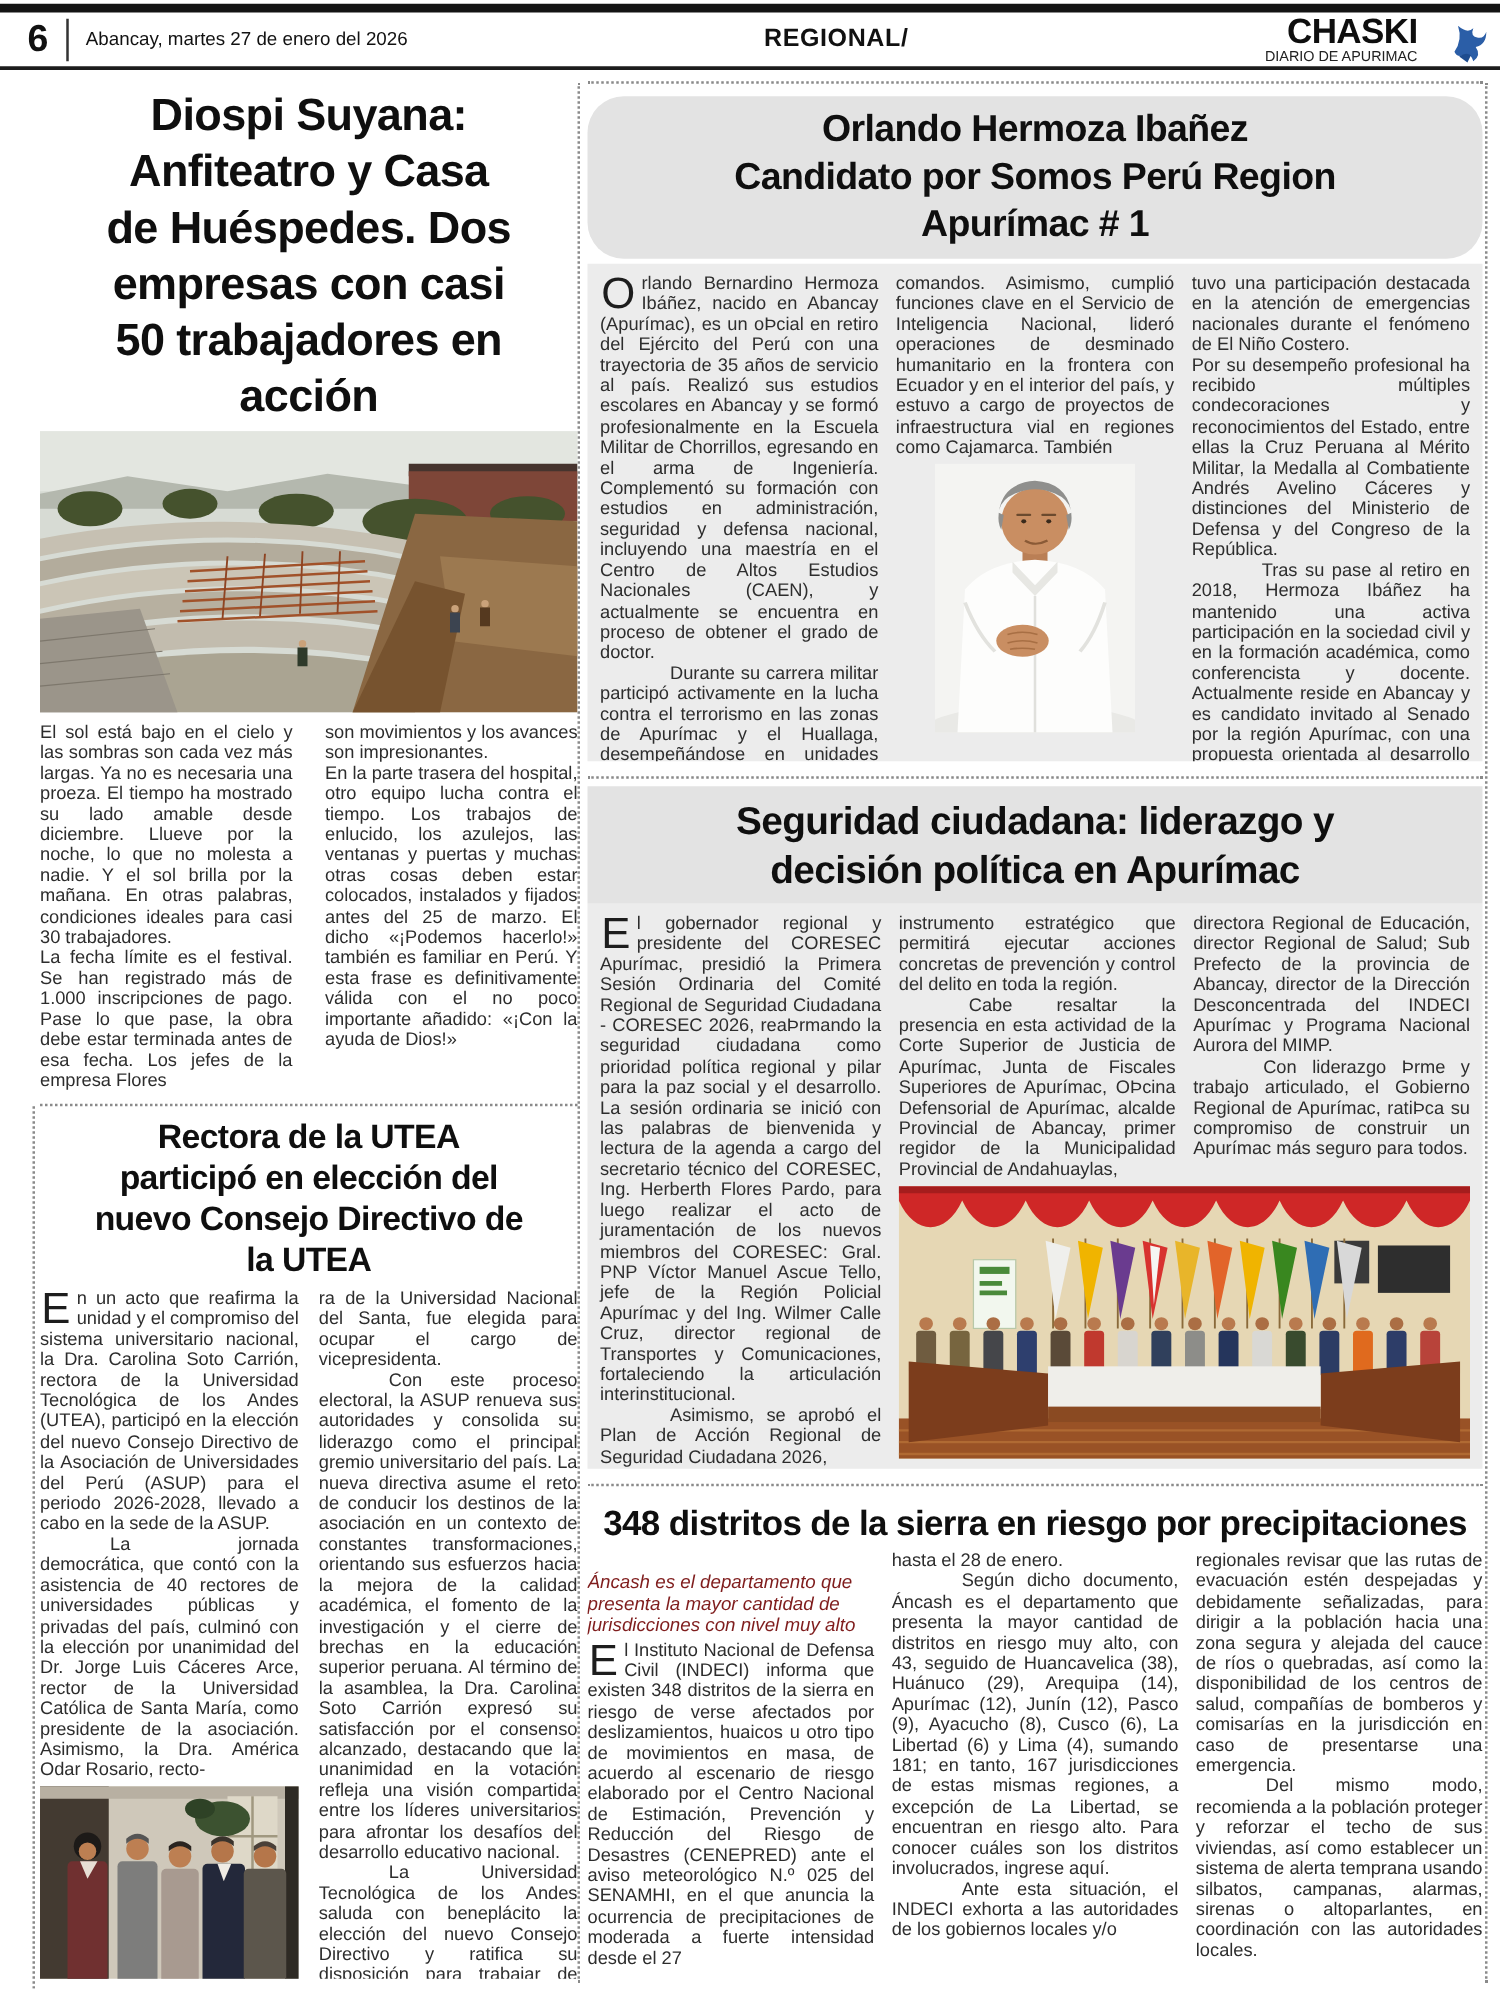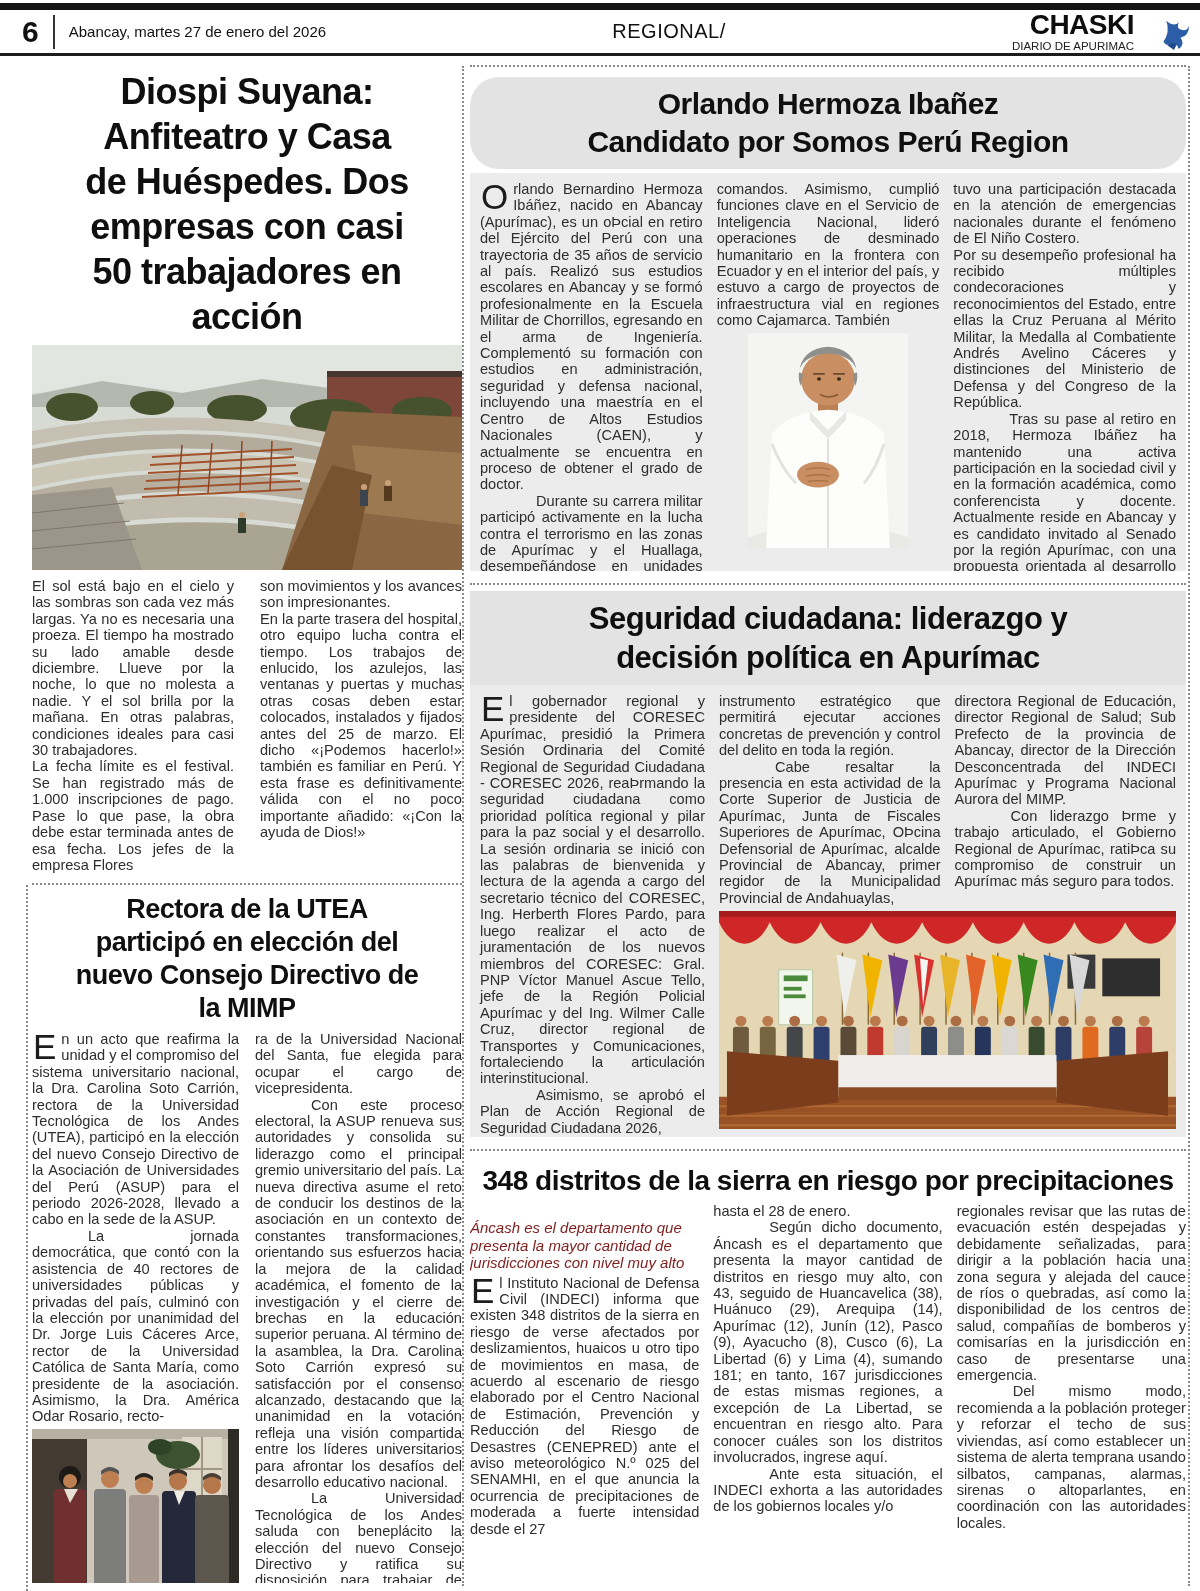--- a/index.html
+++ b/index.html
@@ -4,21 +4,21 @@
 <style>
   html,body{margin:0;padding:0;background:#fff;}
   .page{position:relative;width:1200px;height:1591px;background:#ffffff;overflow:hidden;
         font-family:"Liberation Sans","DejaVu Sans",sans-serif;color:#2e2e2e;}
   .topbar{position:absolute;top:3px;left:0;width:1200px;height:7px;background:#141414;}
   .masthead{position:absolute;top:10px;left:0;width:1200px;height:46px;border-bottom:3px solid #1c1c1c;
             display:flex;align-items:center;box-sizing:border-box;}
   .pageno{font-size:30px;font-weight:bold;color:#111;margin-left:22px;line-height:1;}
   .mast-sep{width:2px;height:34px;background:#333;margin:0 14px;}
   .mast-date{font-size:15px;color:#111;}
-  .mast-section{flex:1;text-align:center;font-size:20px;font-weight:normal;color:#111;letter-spacing:.5px;}
+  .mast-section{flex:1;text-align:center;font-size:20px;font-weight:bold;color:#111;letter-spacing:.5px;}
   .mast-brand{text-align:right;margin-right:18px;line-height:1;}
   .brand-name{font-size:28px;font-weight:bold;letter-spacing:-.5px;color:#0e0e0e;}
   .brand-sub{font-size:11.5px;color:#222;margin-top:2px;}
   .brand-bird{width:34px;height:40px;margin:0 10px 0 4px;}
 
   .vrule{position:absolute;border-left:2px dotted #8a8a8a;}
   .hrule{border-top:2px dotted #8a8a8a;}
 
   .left-block{position:absolute;left:32px;top:65px;width:430px;}
   .right-block{position:absolute;left:470px;top:65px;width:716px;border-top:2px dotted #8a8a8a;}
@@ -155,21 +155,21 @@
         <p class="jp">En la parte trasera del hospital, otro equipo lucha contra el tiempo. Los trabajos de enlucido, los azulejos, las ventanas y puertas y muchas otras cosas deben estar colocados, instalados y fijados antes del 25 de marzo. El dicho «¡Podemos hacerlo!» también es familiar en Perú. Y esta frase es definitivamente válida con el no poco importante añadido: «¡Con la ayuda de Dios!»</p>
       </div>
     </div>
 
     <div class="hrule" style="margin-top:10px;"></div>
 
     <div class="headline a4-title">
       <div>Rectora de la UTEA</div>
       <div>participó en elección del</div>
       <div>nuevo Consejo Directivo de</div>
-      <div>la MIMP</div>
+      <div>la UTEA</div>
     </div>
 
     <div class="cols a4-cols">
       <div class="col">
         <p class="jp"><span class="dropcap">E</span><span>n un acto que reafirma la unidad y el compromiso del sistema universitario nacional, la Dra. Carolina Soto Carrión, rectora de la Universidad Tecnológica de los Andes (UTEA), participó en la elección del nuevo Consejo Directivo de la Asociación de Universidades del Perú (ASUP) para el periodo 2026-2028, llevado a cabo en la sede de la ASUP.</span></p>
         <p class="jp ind">La jornada democrática, que contó con la asistencia de 40 rectores de universidades públicas y privadas del país, culminó con la elección por unanimidad del Dr. Jorge Luis Cáceres Arce, rector de la Universidad Católica de Santa María, como presidente de la asociación. Asimismo, la Dra. América Odar Rosario, recto-</p>
         <svg class="a4-photo" viewBox="0 0 207 158" preserveAspectRatio="none">
           <rect width="207" height="158" fill="#cfc8ba"></rect>
           <rect width="55" height="158" fill="#433a31"></rect>
           <rect width="207" height="10" fill="#b8b0a2"></rect>
@@ -206,20 +206,21 @@
         <p class="jp ind">La Universidad Tecnológica de los Andes saluda con beneplácito la elección del nuevo Consejo Directivo y ratifica su disposición para trabajar de manera conjunta en el fortalecimiento de la institucionalidad universitaria.</p>
       </div>
     </div>
   </div>
 
   <div class="right-block">
 
     <div class="headline graybox a2-titlebox">
       <div>Orlando Hermoza Ibañez</div>
       <div>Candidato por Somos Perú Region</div>
+      <div>Apurímac # 1</div>
     </div>
 
     <div class="a2-body">
       <div class="col">
         <p class="jp"><span class="dropcap">O</span><span>rlando Bernardino Hermoza Ibáñez, nacido en Abancay (Apurímac), es un oÞcial en retiro del Ejército del Perú con una trayectoria de 35 años de servicio al país. Realizó sus estudios escolares en Abancay y se formó profesionalmente en la Escuela Militar de Chorrillos, egresando en el arma de Ingeniería. Complementó su formación con estudios en administración, seguridad y defensa nacional, incluyendo una maestría en el Centro de Altos Estudios Nacionales (CAEN), y actualmente se encuentra en proceso de obtener el grado de doctor.</span></p>
         <p class="jp ind">Durante su carrera militar participó activamente en la lucha contra el terrorismo en las zonas de Apurímac y el Huallaga, desempeñándose en unidades contrasubversivas y de</p>
       </div>
       <div class="col">
         <p class="jp">comandos. Asimismo, cumplió funciones clave en el Servicio de Inteligencia Nacional, lideró operaciones de desminado humanitario en la frontera con Ecuador y en el interior del país, y estuvo a cargo de proyectos de infraestructura vial en regiones como Cajamarca. También</p>
         <svg class="portrait" viewBox="0 0 160 252" preserveAspectRatio="none">

